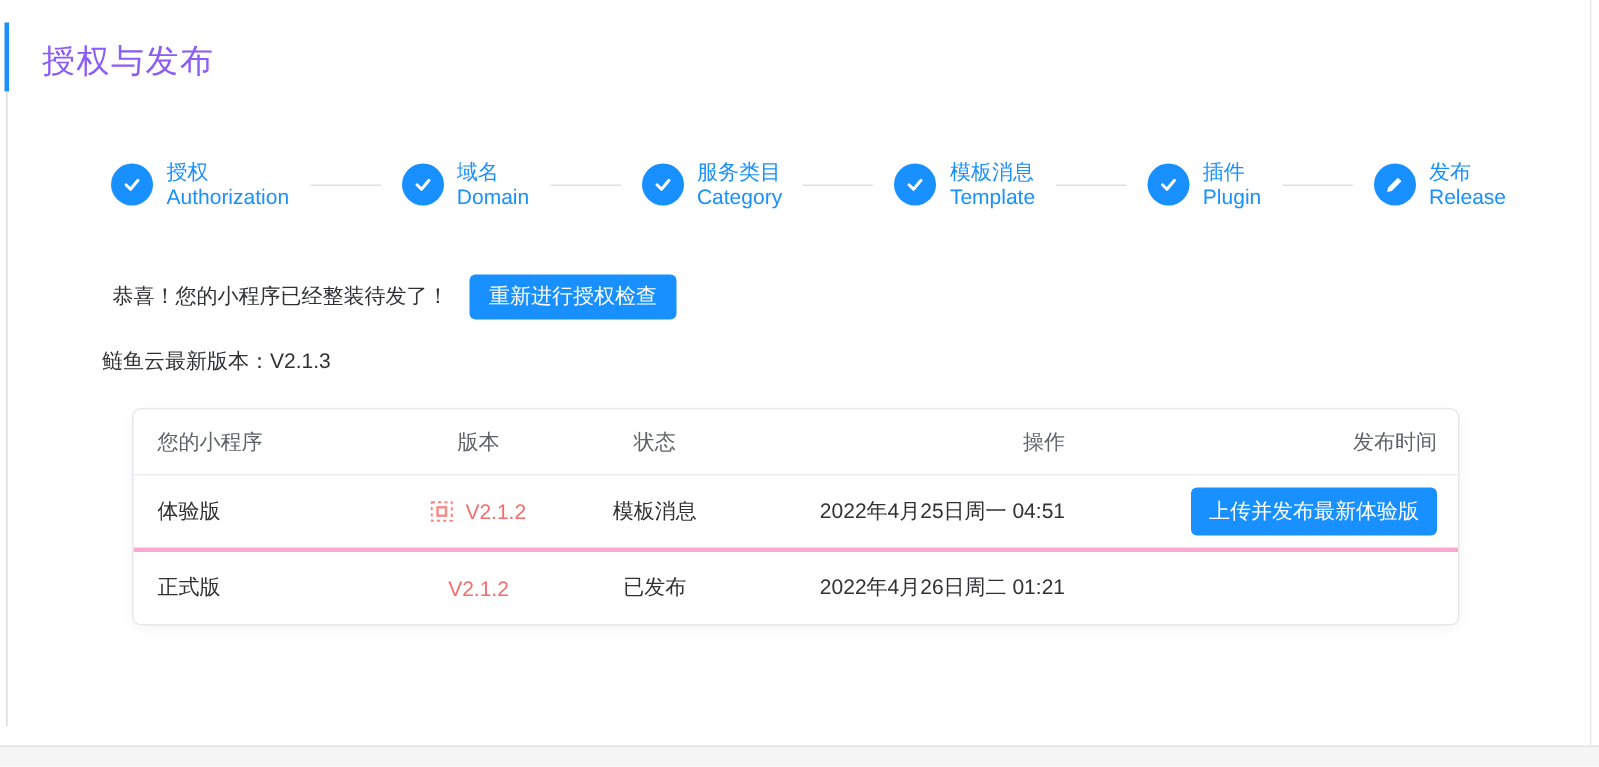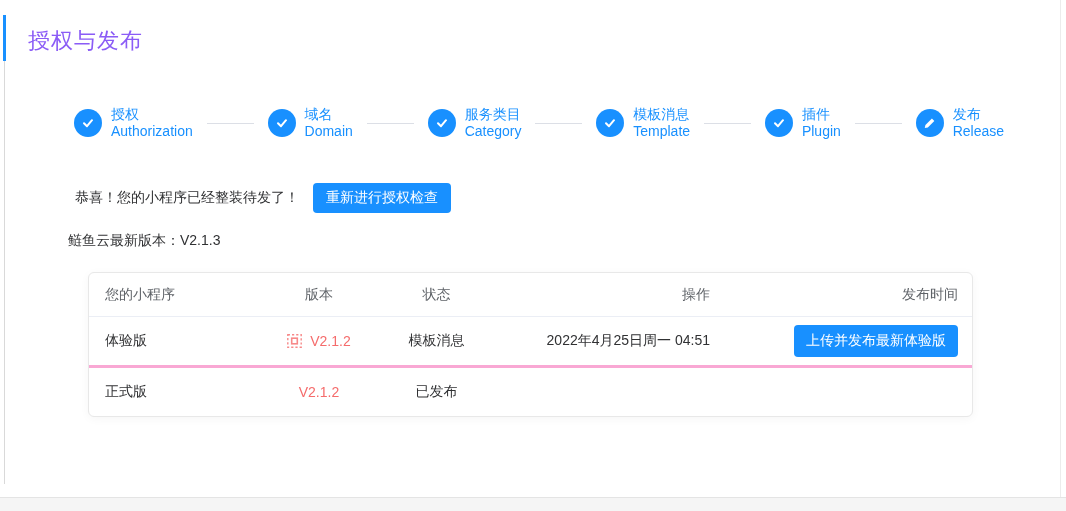--- a/index.html
+++ b/index.html
@@ -209,17 +209,18 @@
       <button class="btn-action">上传并发布最新体验版</button>
     </div>
   </div>
 
   <div class="trow body">
     <div class="cell c1">正式版</div>
     <div class="cell c2">
       <span class="ver-red">V2.1.2</span>
     </div>
     <div class="cell c3">已发布</div>
+    <div class="cell c4">2022年4月26日周二 01:21</div>
     <div class="cell c5"></div>
   </div>
 </div>
 
 <div class="bottom-strip"></div>
 
 </body></html>

